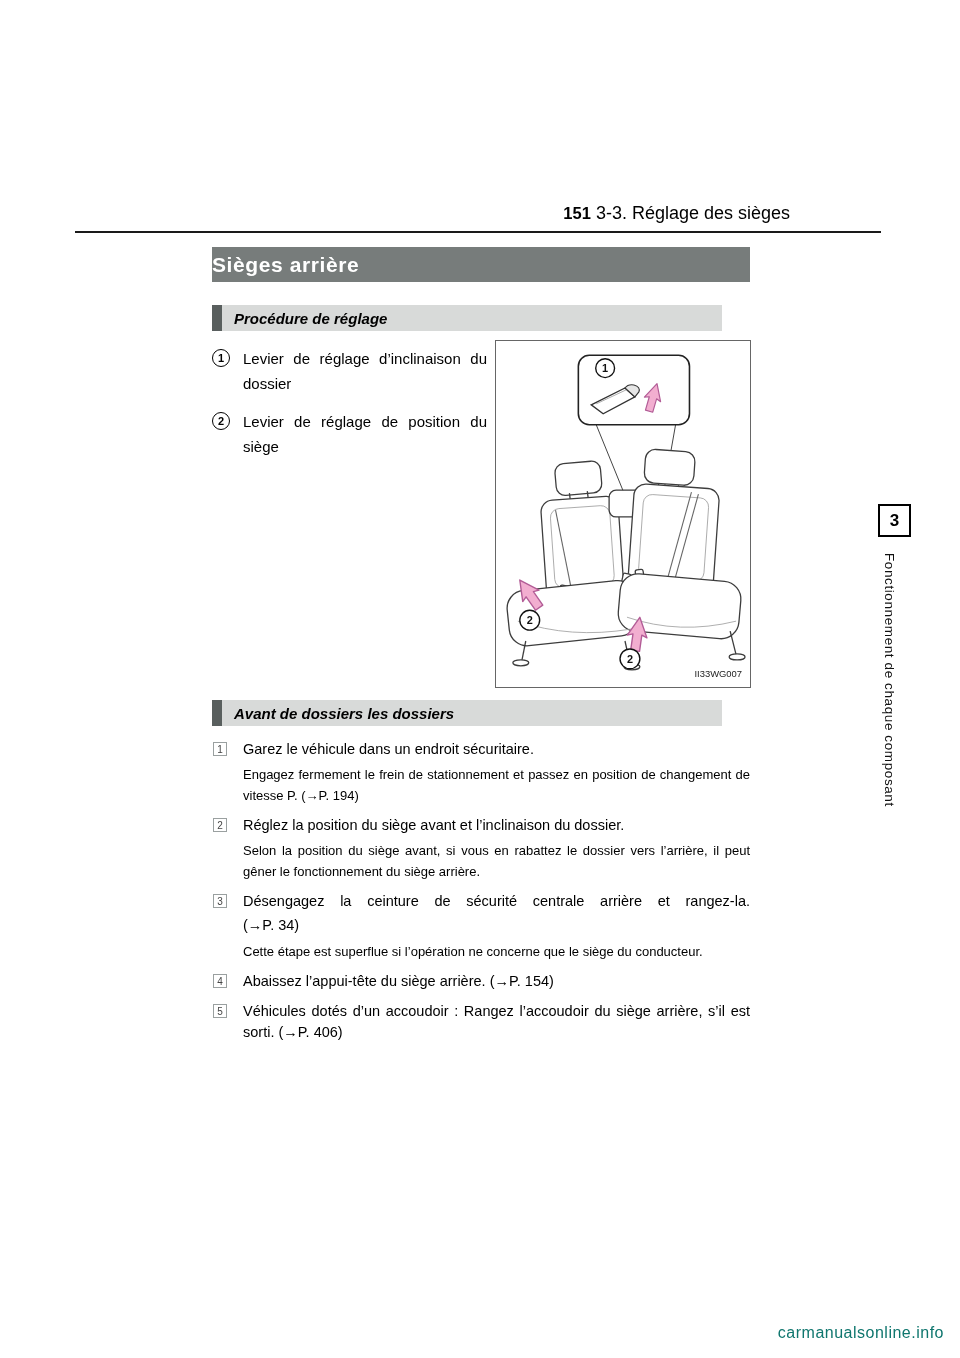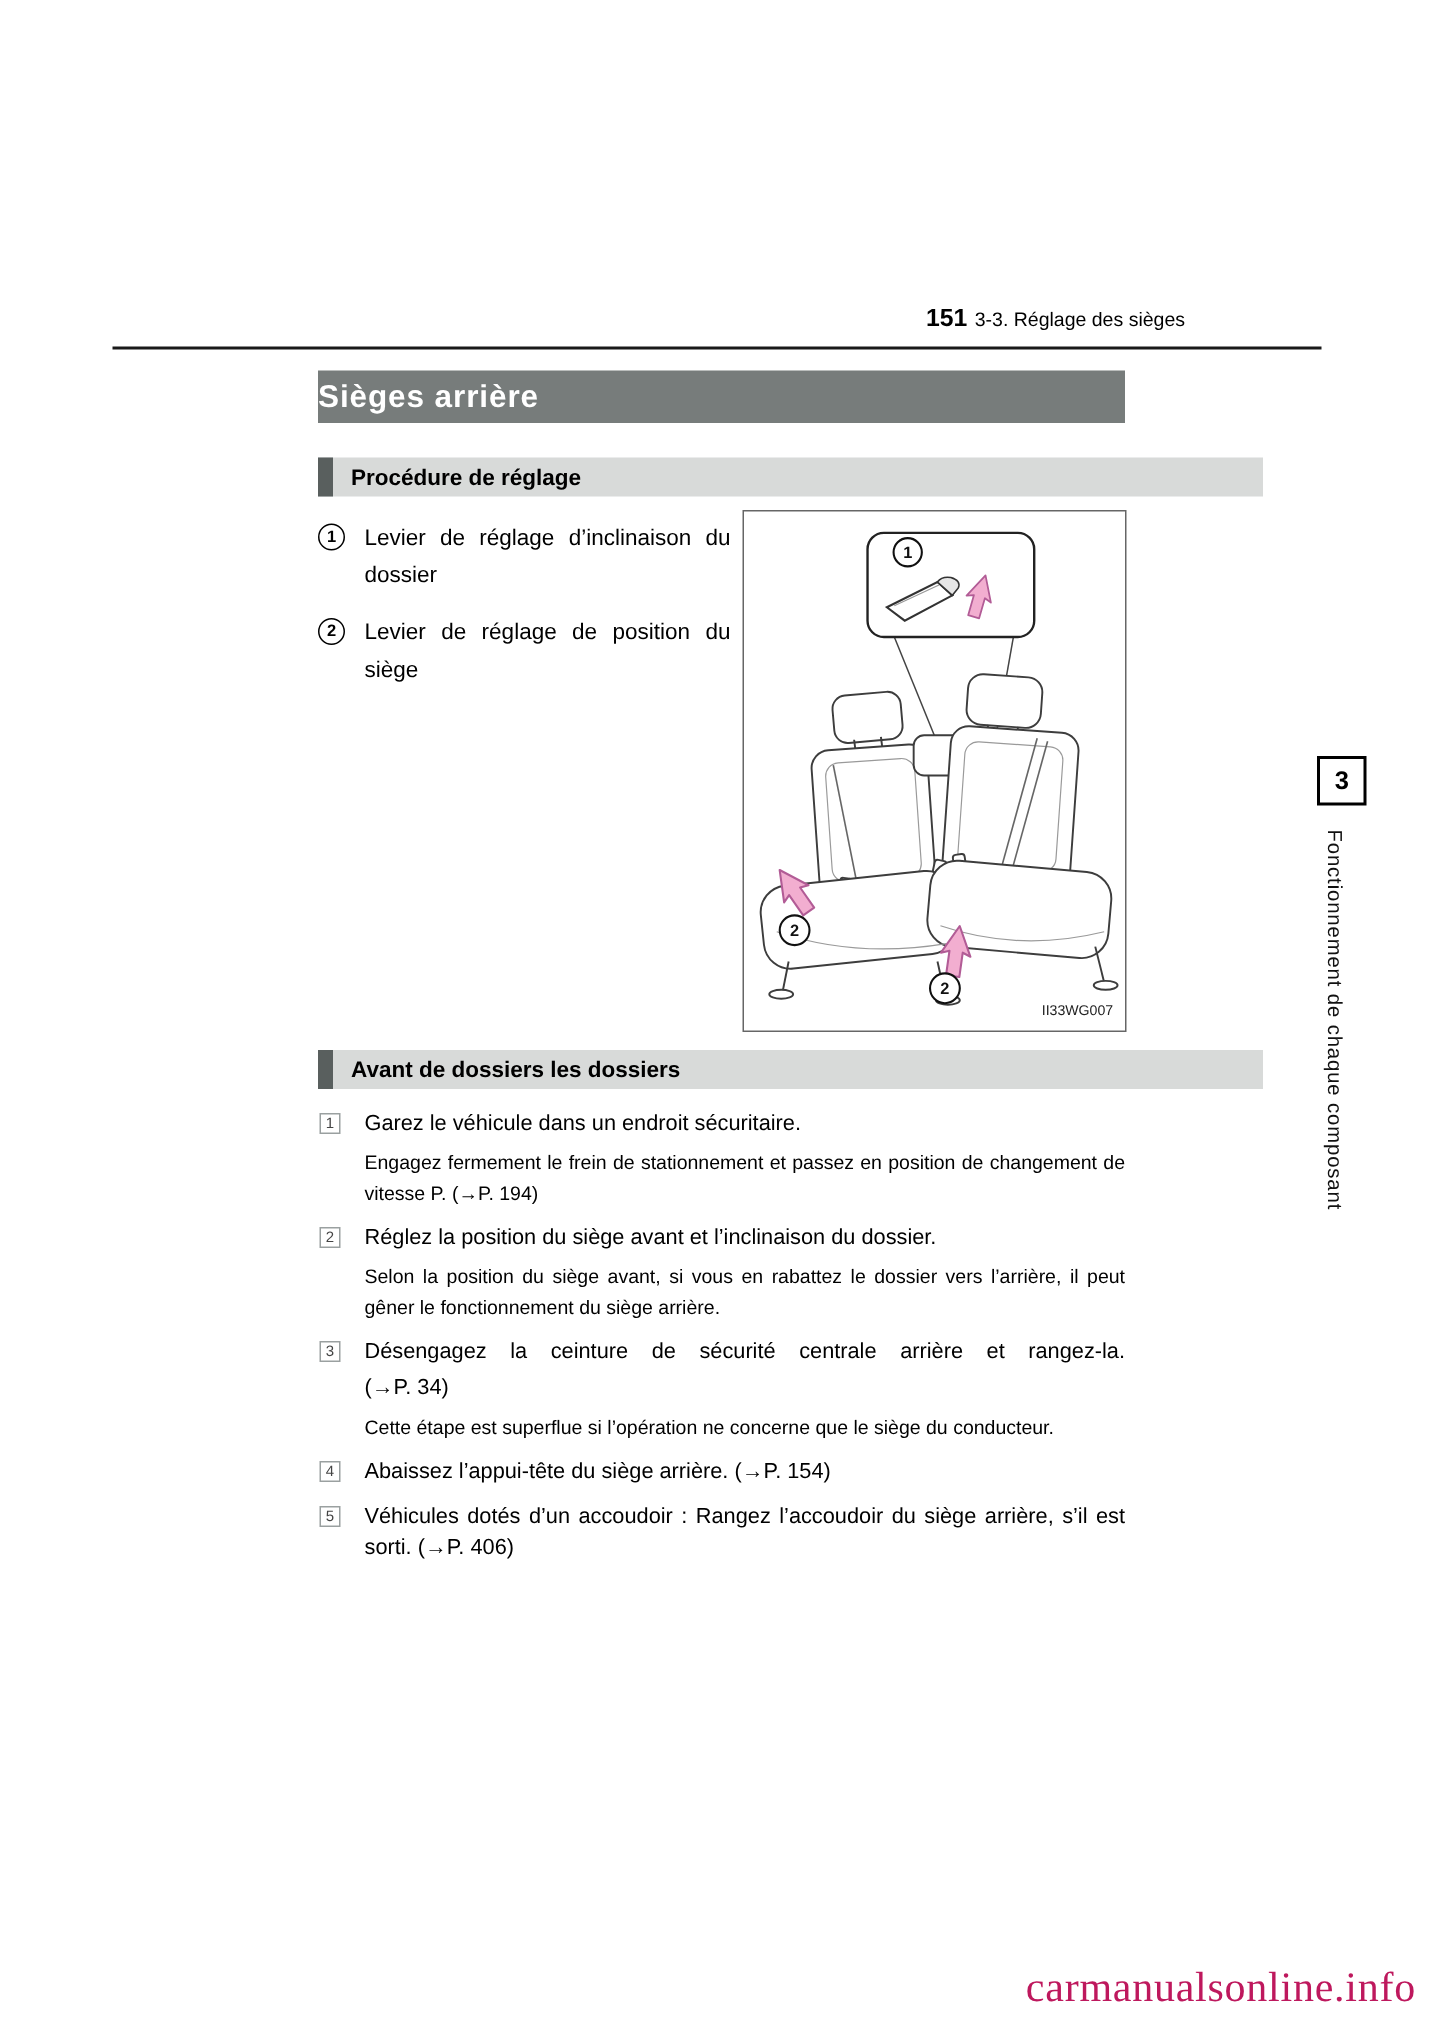--- a/index.html
+++ b/index.html
@@ -3,32 +3,32 @@
 <meta charset="utf-8">
 <style>
   * { margin:0; padding:0; box-sizing:border-box; }
   html,body { background:#fff; }
   body { font-family:"Liberation Sans", sans-serif; color:#000; }
   .page { position:relative; width:960px; height:1358px; background:#fff; overflow:hidden; }
 
   
   .pagehead { position:absolute; top:203px; right:170px; display:flex; align-items:baseline; gap:5px; }
   .pagenum { font-size:16.5px; font-weight:bold;margin-left:32px; }
-  .sectionref { font-size:13px; }
+  .sectionref { font-size:18px; }
   .headrule { position:absolute; top:231px; left:75px; width:806px; height:1.5px; background:#1a1a1a; }
 
   
   .titlebar { position:absolute; top:247px; left:212px; width:538px; height:35px;
               background:var(--title-bar,#777c7b); color:#fff; display:flex; align-items:center;
               padding-left:0; font-size:21px; font-weight:bold; letter-spacing:0.6px; }
 
   
-  .secbar { position:absolute; left:212px; width:630px; height:26px;
+  .secbar { position:absolute; left:212px; width:510px; height:26px;
             background:var(--section-bg,#d8dad9); display:flex; align-items:center;
-            font-weight:bold; font-size:15px; }
+            font-weight:bold; font-size:15px;font-style:italic; }
   .secbar .accent { width:10px; height:26px; background:var(--section-accent,#595f5e); margin-right:12px; flex:none; }
   #sec1 { top:305px; }
   #sec2 { top:700px; }
 
   
   .items { position:absolute; left:212px; top:346px; width:275px; }
   .item { position:relative; padding-left:31px; margin-bottom:13px;
           font-size:15px; line-height:25px; text-align:justify; }
   .citem { position:absolute; left:0; top:3px; width:18px; height:18px; border:1.5px solid #000;
            border-radius:50%; display:flex; align-items:center; justify-content:center;
@@ -52,21 +52,21 @@
   .step-ref { font-size:14.5px; line-height:1.5; margin-top:3px; }
   .step-note { font-size:13px; line-height:1.58; margin-top:5px; text-align:justify; }
 
   
   .tabbox { position:absolute; left:878px; top:504px; width:33px; height:33px; border:2px solid #000;
             display:flex; align-items:center; justify-content:center; font-size:17px; font-weight:bold; }
   .vlabel { position:absolute; left:882px; top:553px; writing-mode:vertical-rl;
             font-size:13.5px; letter-spacing:0.6px; color:#111; }
 
   
-  .watermark { position:absolute; right:16px; bottom:16px; font-size:28px; color:#be185d; letter-spacing:0.5px;font-family:Liberation Serif, serif; }
+  .watermark { position:absolute; right:16px; bottom:16px; font-size:16px; color:#0f766e; letter-spacing:0.5px; }
 </style>
 </head>
 <body>
 
 <div class="page">
 
   <div class="pagehead">
     <span class="pagenum">151</span>
     <span class="sectionref">3-3. Réglage des sièges</span>
   </div>

